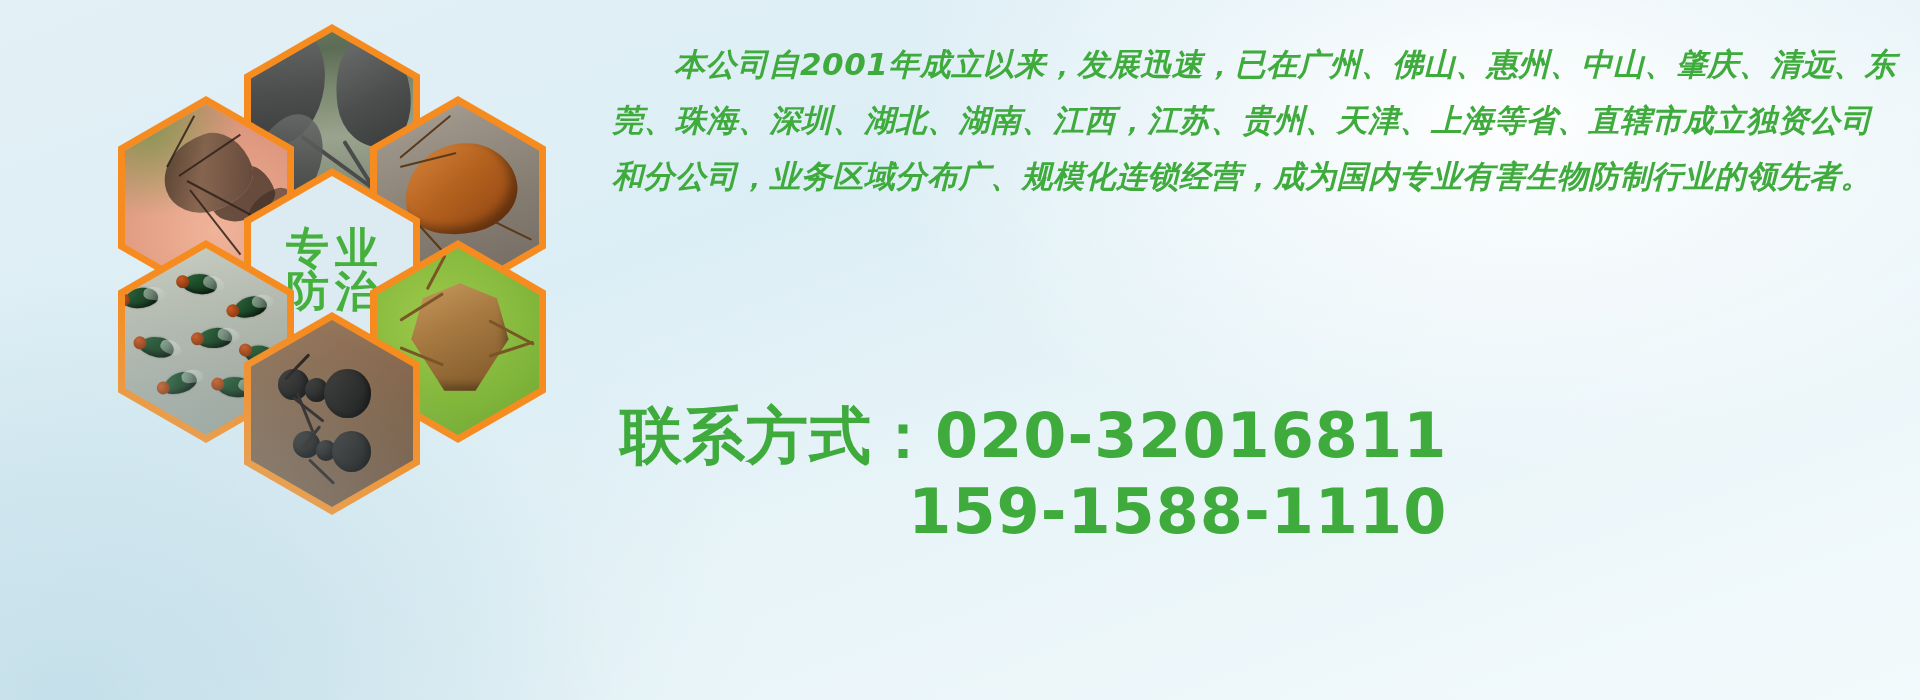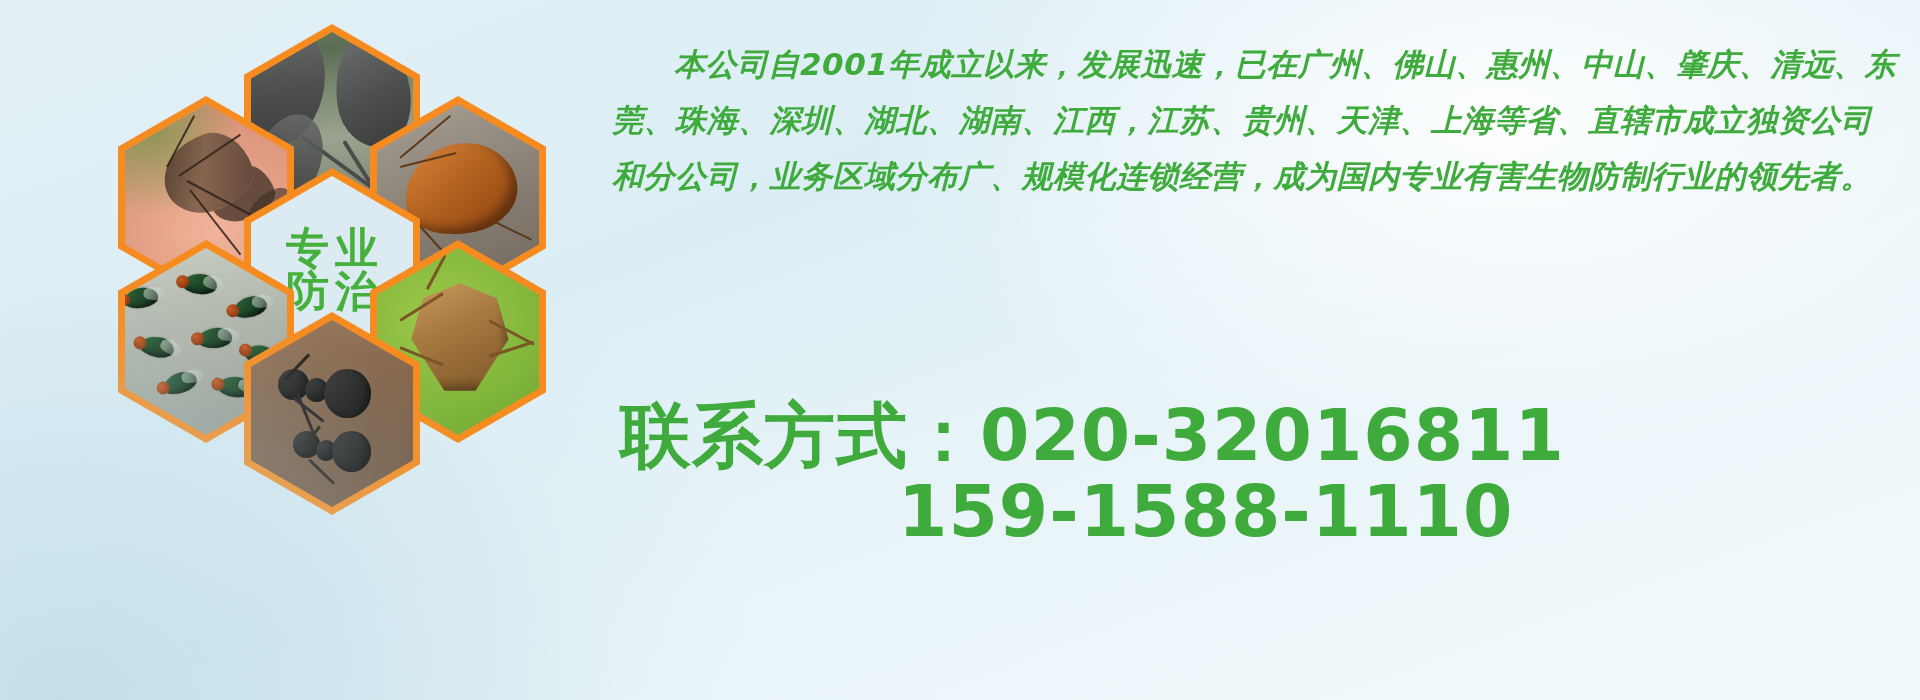--- a/index.html
+++ b/index.html
@@ -185,23 +185,24 @@
     letter-spacing:0.5px;
     text-indent:62px;
     width:1285px;
   }
 
   #contact {
     position:absolute;
     left:620px; top:398px;
     color:#3eab3c;
     font-weight:bold;
-    font-size:71px;
+    font-size:62px;
     line-height:76px;
     letter-spacing:1px;
+    text-align:right;
   }
   #contact .line1 { white-space:nowrap; }
   #contact .line2 { white-space:nowrap; padding-left:278px; }
 </style>
 </head>
 <body>
 
 <div id="banner">
 
   <div id="honeycomb">

